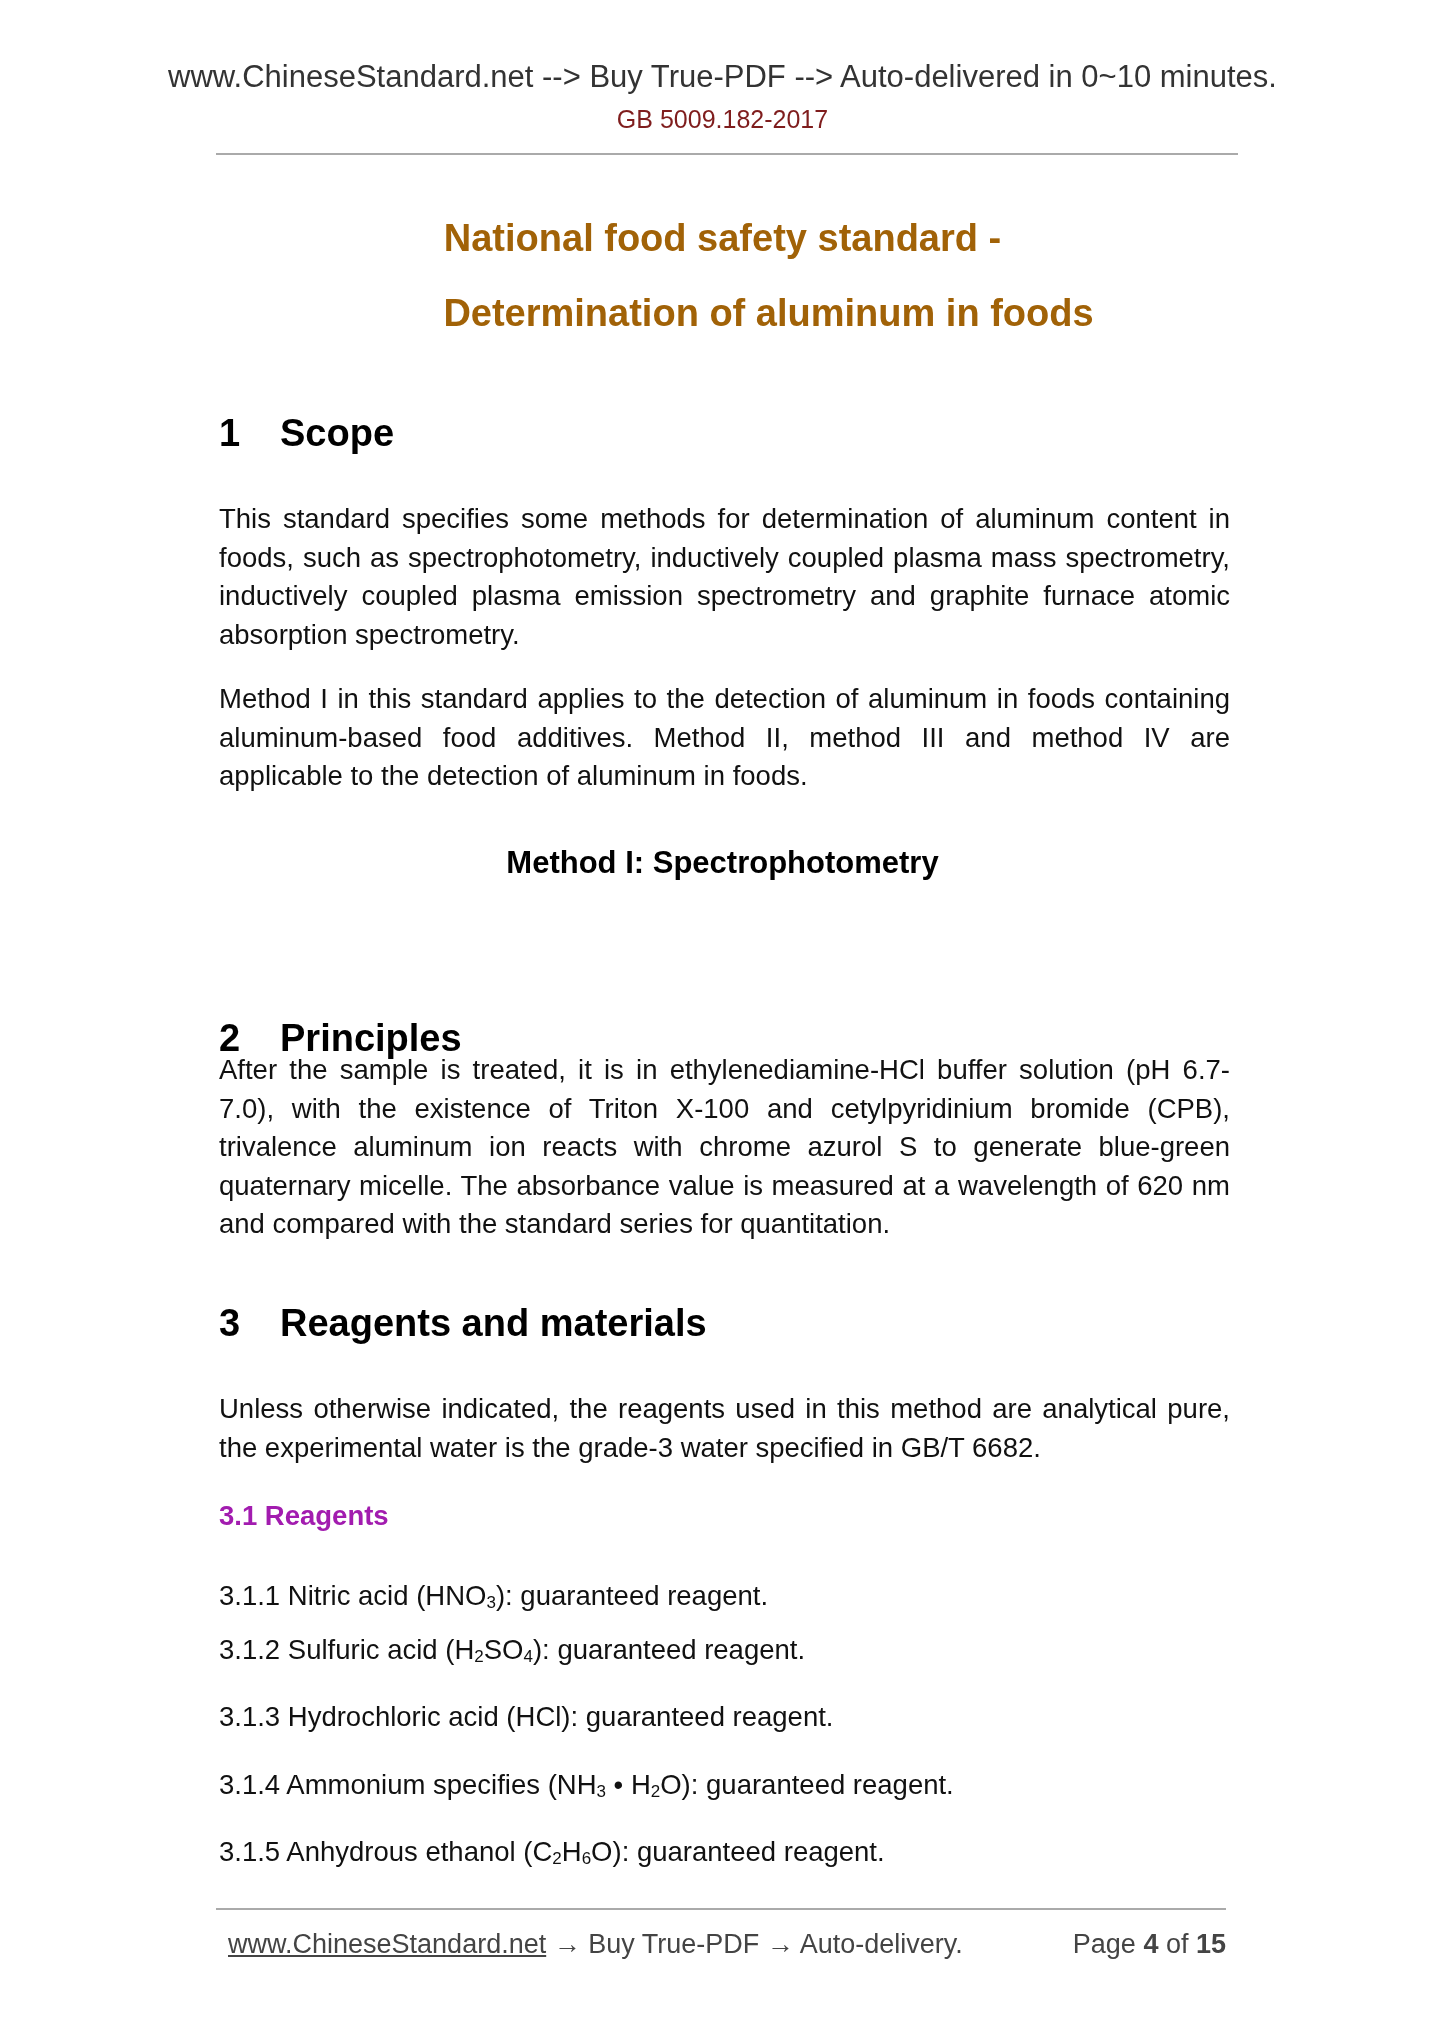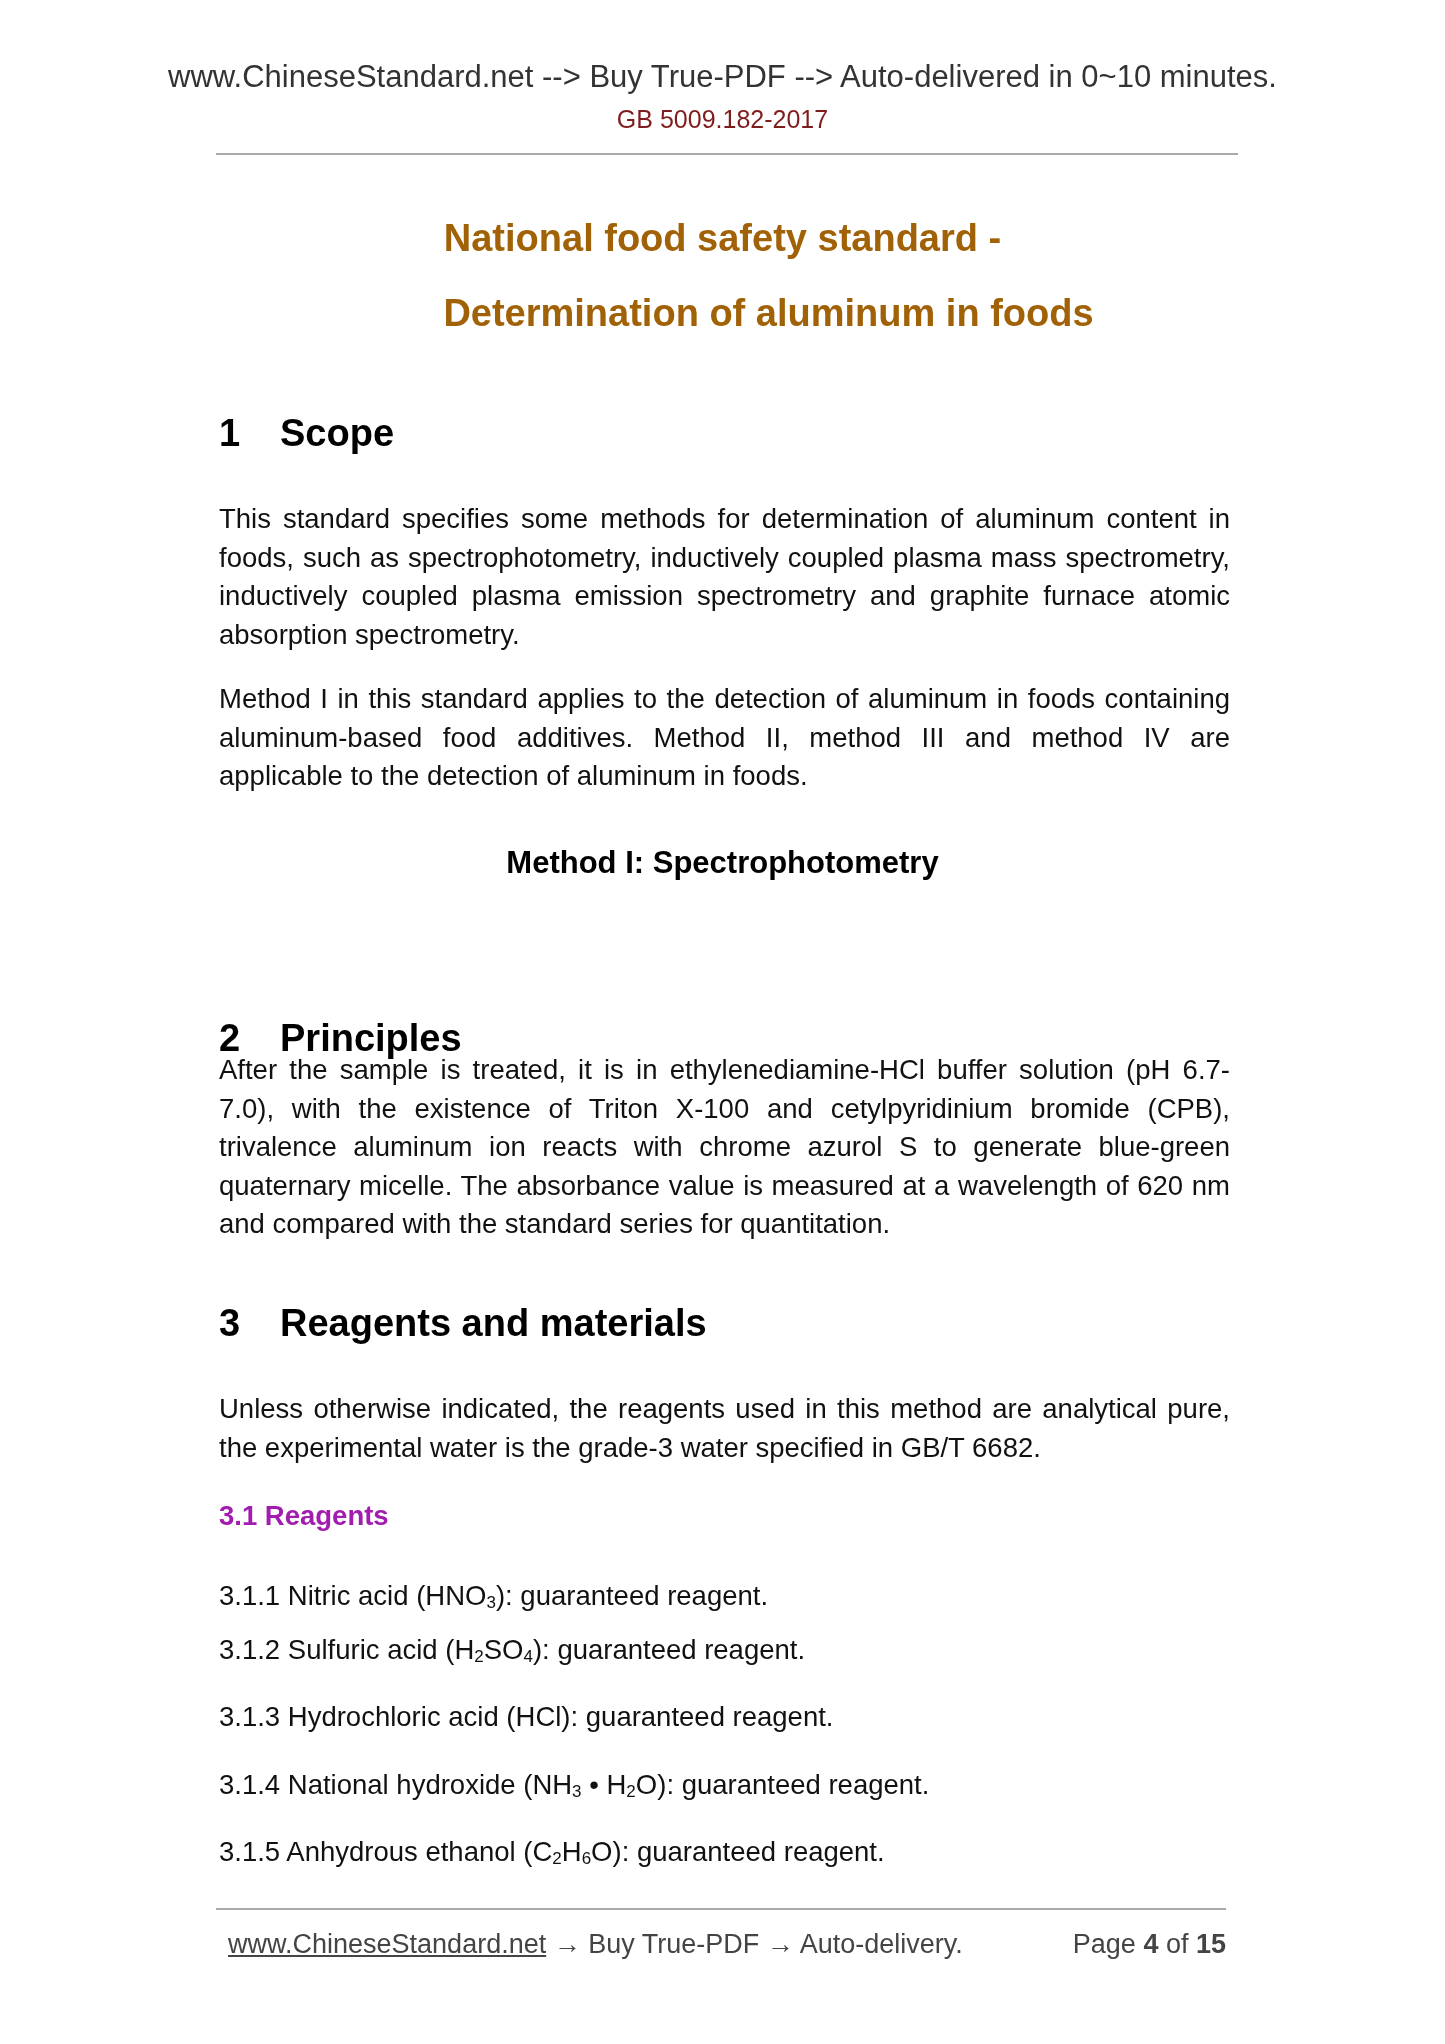--- a/index.html
+++ b/index.html
@@ -56,21 +56,21 @@
 <div class="abs item" style="top:1564px;margin-top:13px;">
   <span>3.1.1</span> <span>Nitric acid (HNO</span><sub>3</sub><span>): guaranteed reagent.</span>
 </div>
 <div class="abs item" style="top:1631px;text-align:right;">
   <span>3.1.2</span> <span>Sulfuric acid (H</span><sub>2</sub><span>SO</span><sub>4</sub><span>): guaranteed reagent.</span>
 </div>
 <div class="abs item" style="top:1698px;">
   <span>3.1.3</span> <span>Hydrochloric acid (HCl): guaranteed reagent.</span>
 </div>
 <div class="abs item" style="top:1766px;">
-  <span>3.1.4</span> <span>National hydroxide (NH</span><sub>3</sub><span> • H</span><sub>2</sub><span>O): guaranteed reagent.</span>
+  <span>3.1.4</span> <span>Ammonium specifies (NH</span><sub>3</sub><span> • H</span><sub>2</sub><span>O): guaranteed reagent.</span>
 </div>
 <div class="abs item" style="top:1833px;">
   <span>3.1.5</span> <span>Anhydrous ethanol (C</span><sub>2</sub><span>H</span><sub>6</sub><span>O): guaranteed reagent.</span>
 </div>
 
 <div class="abs rule-bot"></div>
 <div class="abs footer">
   <a>www.ChineseStandard.net</a><span> → Buy True-PDF → Auto-delivery.</span>
 </div>
 <div class="abs pager">

